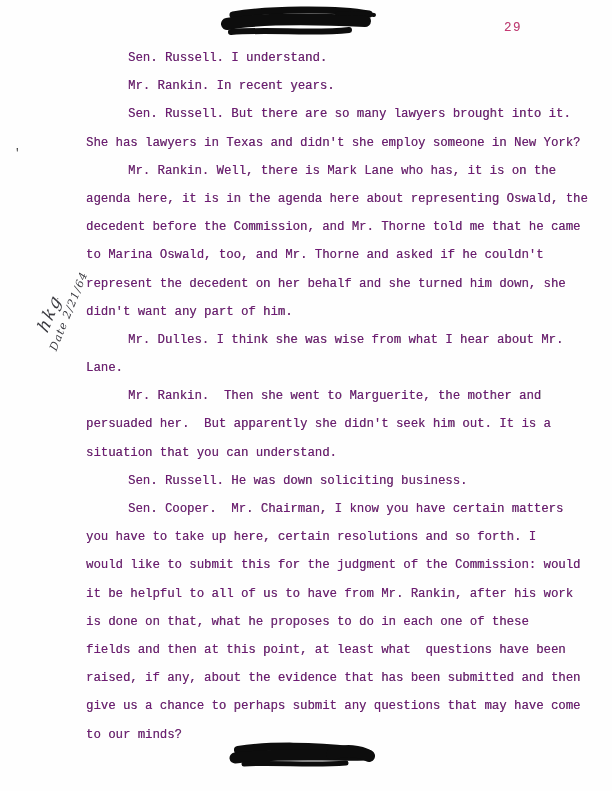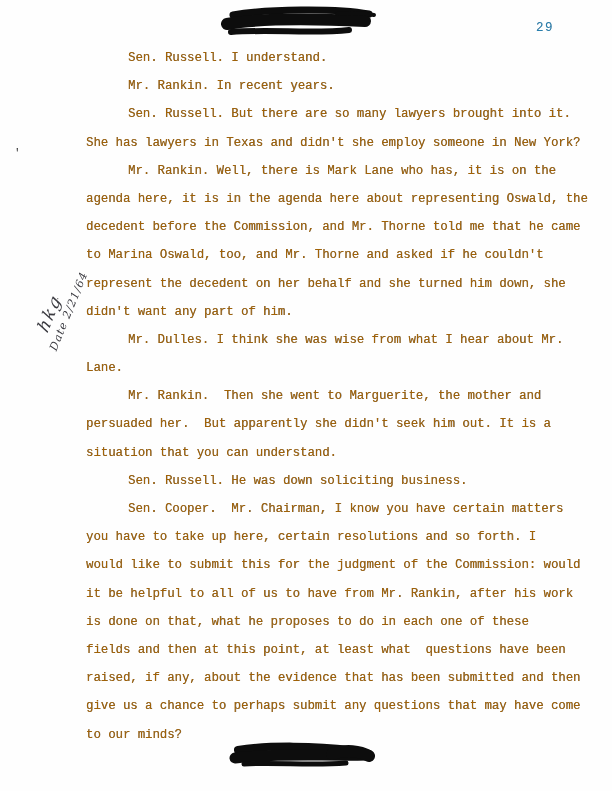--- a/index.html
+++ b/index.html
@@ -16,34 +16,34 @@
     font-family: "Liberation Mono", monospace;
   }
   
   .body {
     position: absolute;
     left: 86px;
     top: 44px;
     width: 502px;
     font-size: 12.3px;
     line-height: 28.2px;
-    color: #a16207;
+    color: #701a75;
     text-shadow: 0.3px 0.3px 0.5px rgba(25,25,30,0.55);
     white-space: pre-wrap;
   }
   .line { height: 28.2px; }
   .line.indent { padding-left: 42px; }
   
   .pagenum {
     position: absolute;
-    left: 536px;
+    left: 504px;
     top: 21px;
     font-size: 12.5px;
     letter-spacing: 1.5px;
-    color: #0369a1;
+    color: #be185d;
     opacity: 0.85;
     text-shadow: 0 0 0.5px rgba(60,60,65,0.4);
     filter: blur(0.3px);
   }
   
   .margin-note {
     position: absolute;
     left: 2px;
     top: 268px;
     width: 132px;

